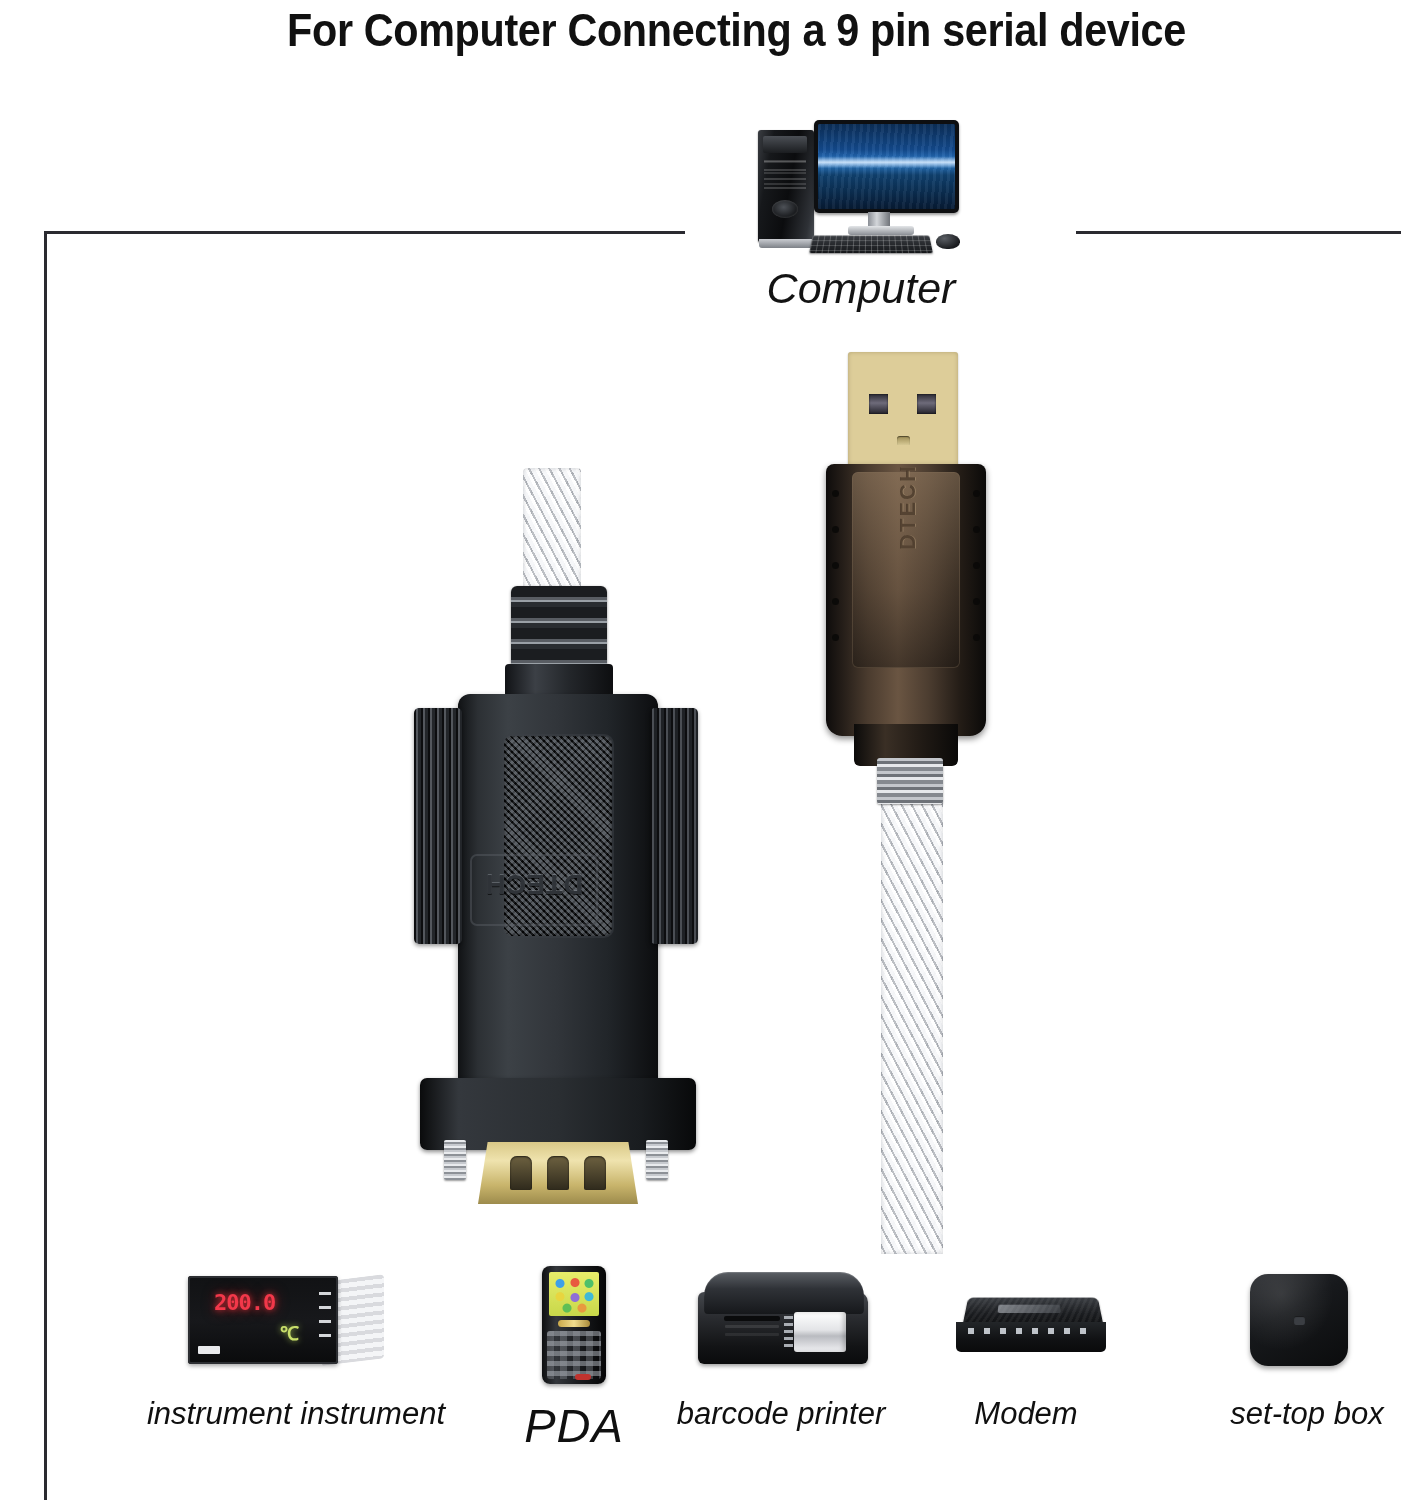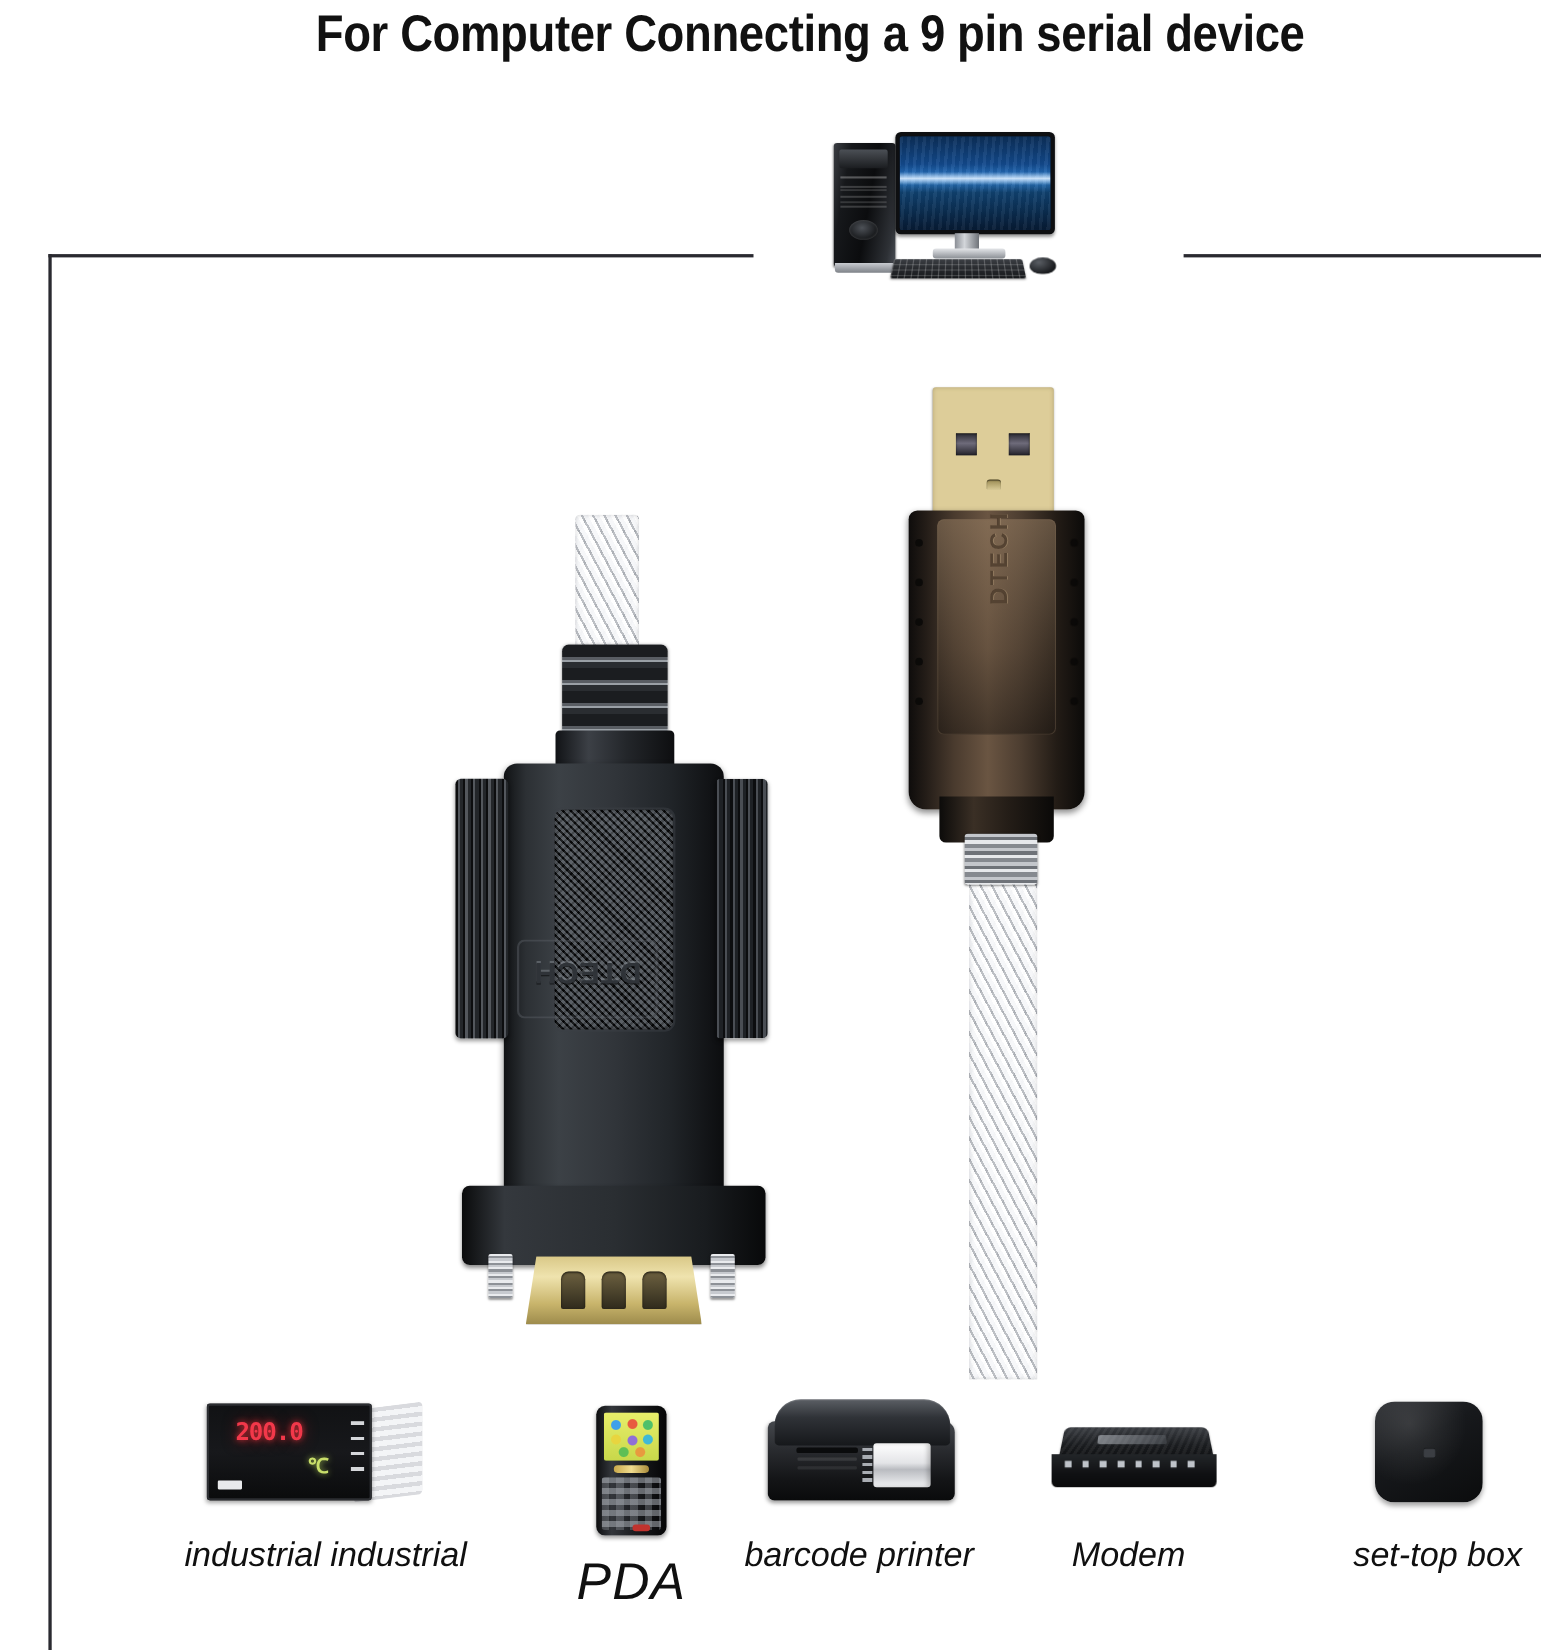--- a/index.html
+++ b/index.html
@@ -602,21 +602,21 @@
     position: absolute;
     left: 10px;
     bottom: 10px;
     width: 22px;
     height: 8px;
     background: #e9eaec;
     border-radius: 1px;
   }
 
   
-  .d2 { left: 398px; top: 16px; width: 200px; }
+  .d2 { left: 398px; top: 4px; width: 200px; }
   .pda {
     position: absolute;
     left: 68px;
     top: 4px;
     width: 64px;
     height: 118px;
     border-radius: 8px;
     background: linear-gradient(90deg,#0d0e10,#33363b 22%,#1b1d20 55%,#050506 100%);
     box-shadow: 0 2px 4px rgba(0,0,0,.4);
   }
@@ -833,20 +833,21 @@
       <div class="monitor-screen">
         <div class="monitor-screen-inner"></div>
       </div>
     </div>
     <div class="monitor-neck"></div>
     <div class="monitor-foot"></div>
     <div class="keyboard"></div>
     <div class="mouse"></div>
   </div>
 
+  <div class="computer-label">Computer</div>
 
   <div class="braid db9-cable"></div>
 
   <div class="db9">
     <div class="db9-boot"></div>
     <div class="db9-collar"></div>
     <div class="db9-body">
       <div class="db9-texture"></div>
     </div>
     <div class="db9-grip left"></div>
@@ -897,21 +898,21 @@
           <div class="instr-rear"></div>
           <div class="instr-face">
             <div class="instr-digits">200.0</div>
             <div class="instr-unit">℃</div>
             <div class="instr-leds"></div>
             <div class="instr-btn"></div>
           </div>
         </div>
       </div>
       <div class="label-row">
-        <span class="device-label">industrial industrial</span>
+        <span class="device-label">instrument instrument</span>
       </div>
     </div>
 
     <div class="device d2">
       <div class="device-art">
         <div class="pda">
           <div class="pda-screen"></div>
           <div class="pda-brand"></div>
           <div class="pda-keys"></div>
           <div class="pda-redkey"></div>

